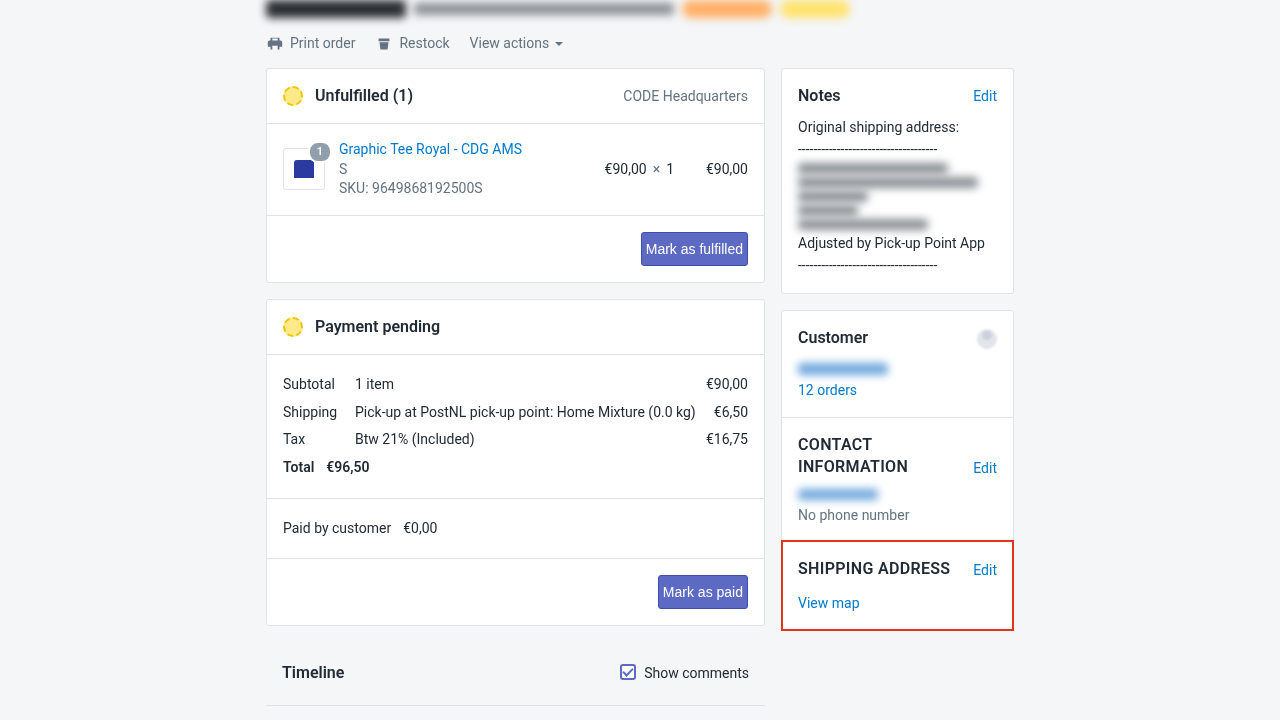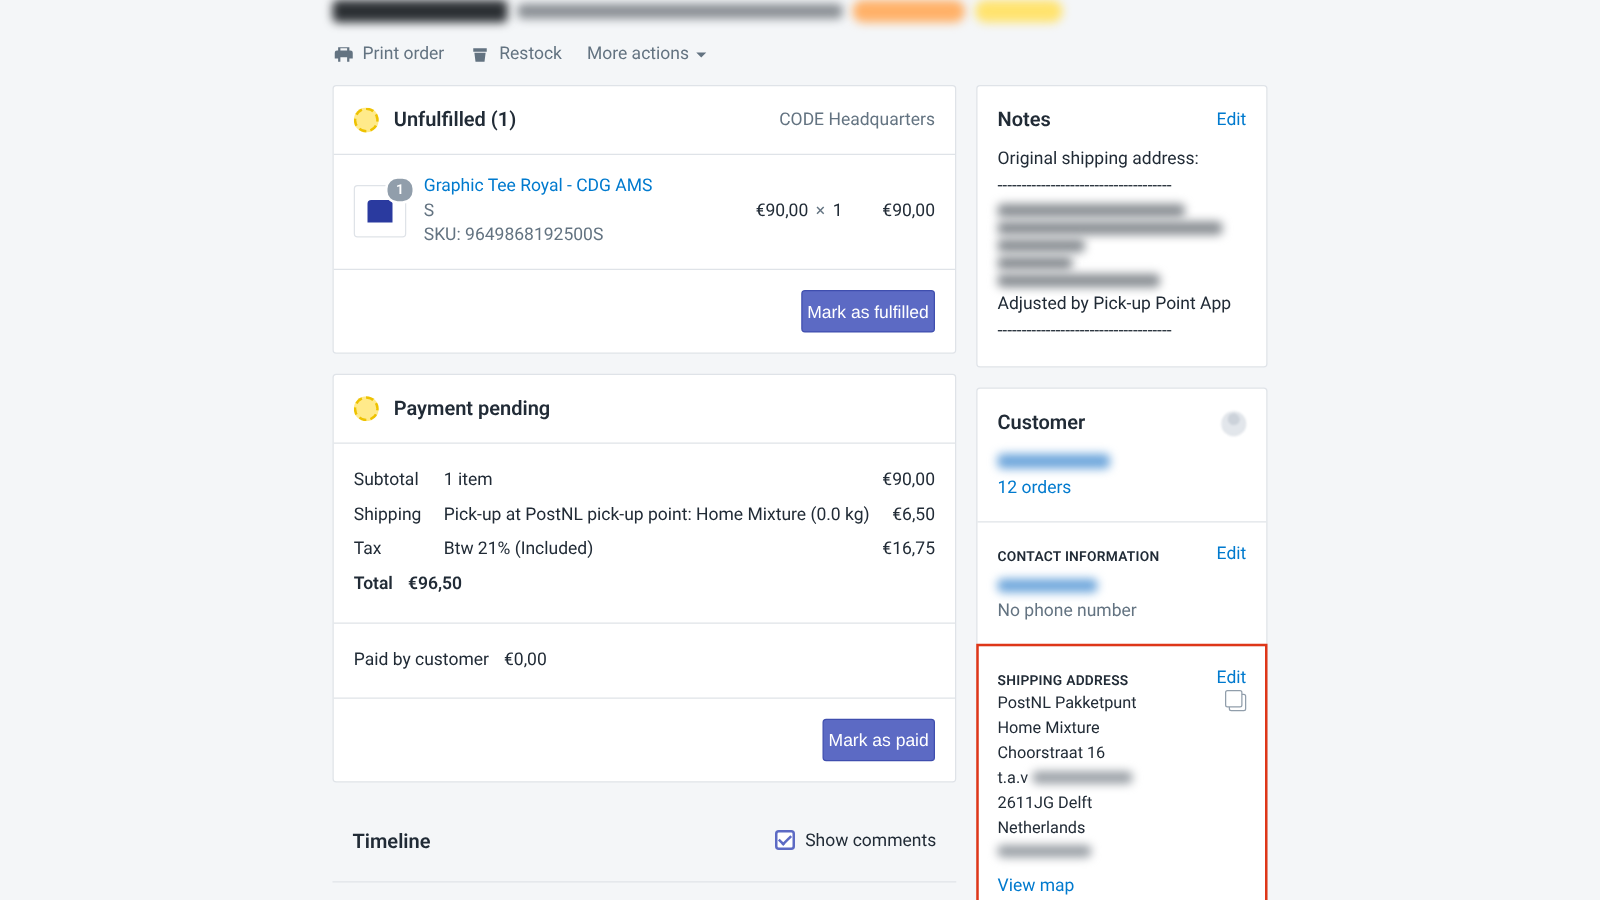--- a/index.html
+++ b/index.html
@@ -76,21 +76,21 @@
   .comment-wrap{display:flex;gap:10px;align-items:flex-start;padding-bottom:10px}
   .avatar{
     width:32px;height:32px;border-radius:50%;background:#fff;border:1px solid var(--border);
     display:flex;align-items:center;justify-content:center;color:var(--muted);
     font-family:monospace;font-size:9px
   }
   .comment{
     flex:1;border:1px solid #c4cdd5;border-radius:3px;background:#fff;
     display:flex;align-items:center;padding:6px 6px 6px 12px
   }
-  .section-label{font-size:11px;font-weight:600;letter-spacing:.02em;color:var(--text)}
+  .section-label{font-size:16px;font-weight:600;letter-spacing:.02em;color:var(--text)}
   .aside .card a.edit{font-size:14px}
   .notes-body{font-size:14px;line-height:1.55}
   .red-outline{outline:2px solid var(--red);outline-offset:-1px}
   .avatar-dot{
     width:20px;height:20px;border-radius:50%;display:inline-block;
     background:radial-gradient(circle at 50% 30%, #ccd2da 0 30%, #e2e6eb 31% 100%);
     border:1px solid #dfe3e8;filter:blur(1px)
   }
   .copy-icon{
     width:14px;height:14px;border:1.5px solid #919eab;border-radius:2px;position:relative;display:inline-block
@@ -121,21 +121,21 @@
           </svg>
         <span>Print order</span>
       </div>
       <div class="ab-item">
         <svg class="svg-icon" viewBox="0 0 20 20">
             <path d="M4 4h12v3H4zM5 8h10l-1 8H6z"></path>
           </svg>
         <span>Restock</span>
       </div>
       <div class="ab-item">
-        <span>More actions</span>
+        <span>View actions</span>
         <span class="ab-caret"></span>
       </div>
     </div>
   </div>
 
   <div class="content">
 
     <div class="main">
 
       <div class="card">
@@ -274,32 +274,20 @@
             <a href="#" class="edit">Edit</a>
           </div>
           <span class="blur" style="width:80px;height:11px;background:#6fa7dc;display:block;margin-bottom:6px"></span>
           <div class="muted">No phone number</div>
         </div>
         <div class="card-section red-outline">
           <div class="card-head" style="margin-bottom:0">
             <span class="section-label">SHIPPING ADDRESS</span>
             <a href="#" class="edit">Edit</a>
           </div>
-          <div style="display:flex;gap:10px;align-items:flex-start">
-            <div style="font-size:13px;line-height:1.55;flex:1">
-              <div>PostNL Pakketpunt</div>
-              <div>Home Mixture</div>
-              <div>Choorstraat 16</div>
-              <div><span>t.a.v</span> <span class="blur" style="width:80px;height:10px;background:#9aa0a6;display:inline-block;vertical-align:middle"></span></div>
-              <div>2611JG Delft</div>
-              <div>Netherlands</div>
-              <span class="blur" style="width:75px;height:10px;background:#9aa0a6;display:block;margin-top:3px"></span>
-            </div>
-            <span class="copy-icon" style="margin-top:2px"></span>
-          </div>
           <div style="margin-top:14px">
             <a href="#">View map</a>
           </div>
         </div>
       </div>
     </div>
   </div>
 </div>
 
 </body></html>

